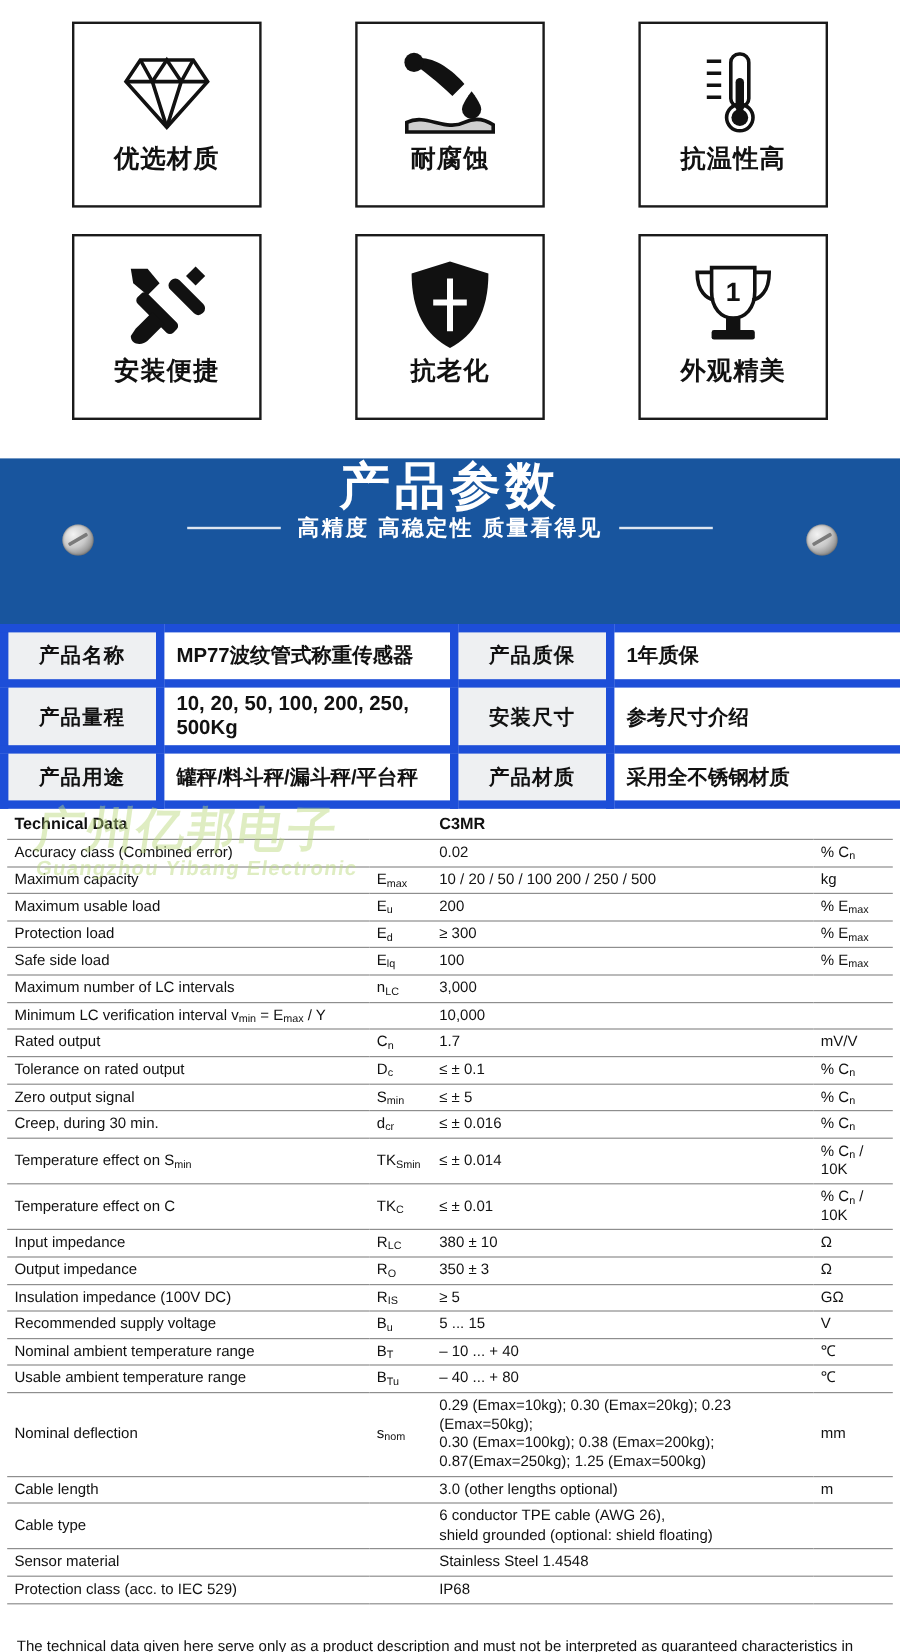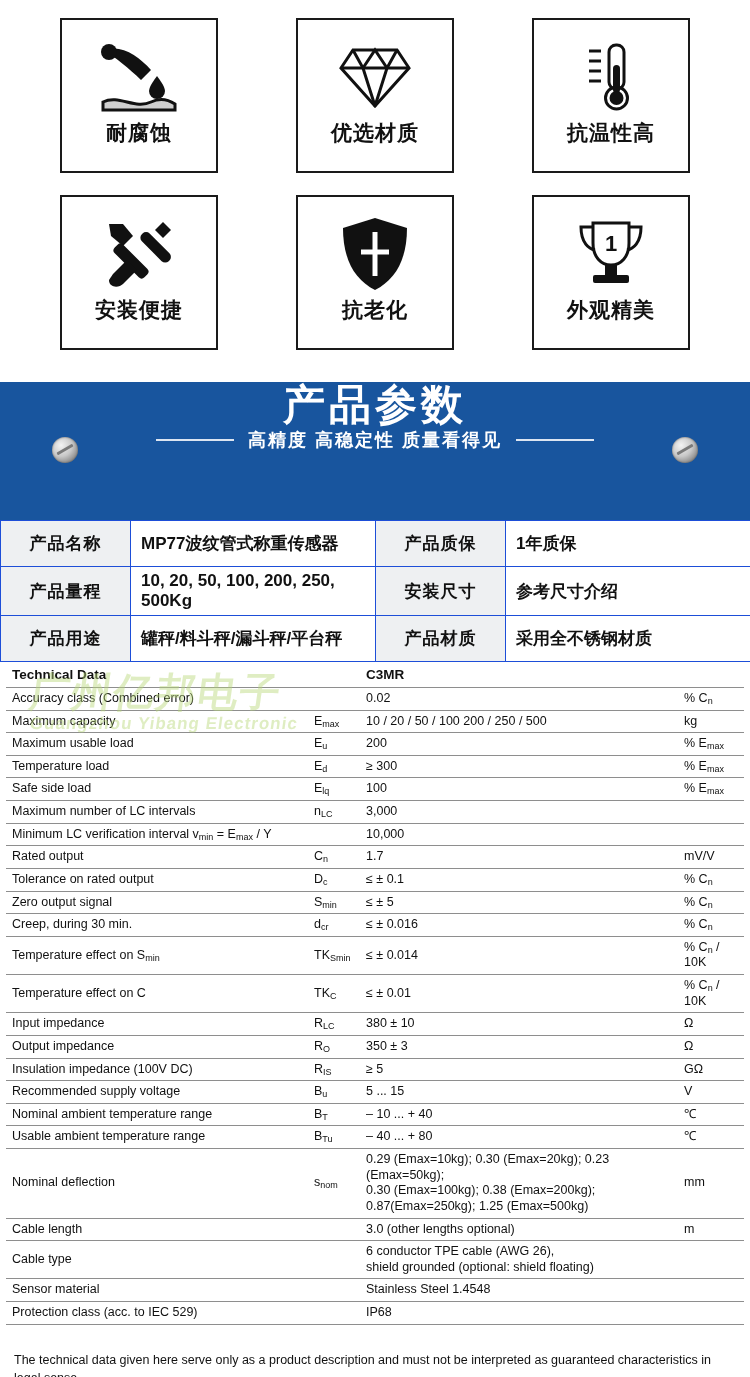--- a/index.html
+++ b/index.html
@@ -104,21 +104,21 @@
   .screw.left { left: 52px; }
   .screw.right { right: 52px; }
 
   
   .spec-table {
     width: 750px;
     border-collapse: collapse;
     table-layout: fixed;
   }
   .spec-table td {
-    border: 1px solid #1d4ed8;
+    border: 7px solid #1d4ed8;
     height: 46px;
     font-size: 17px;
     font-weight: bold;
     padding: 4px 10px;
     vertical-align: middle;
     color: #111;
   }
   .spec-key {
     background: #eef0f2;
     text-align: center;
@@ -200,41 +200,41 @@
   }
 </style>
 </head>
 <body>
 
 <div class="features">
 
   <div class="feat-row">
     <div class="feat-box">
       <div class="feat-icon">
-        <svg width="88" height="74" viewBox="0 0 88 74">
-          <path d="M10 10 C26 4, 44 16, 56 30 L46 40 C34 28, 20 18, 10 10 Z" fill="#111"></path>
-          <circle cx="14" cy="12" r="8" fill="#111"></circle>
-          <path d="M62 36 c0 0 -8 10 -8 15 a8 8 0 0 0 16 0 c0 -5 -8 -15 -8 -15 z" fill="#111"></path>
-          <path d="M8 62 C24 54, 40 70, 56 62 C66 57, 74 60, 80 64 L80 70 L8 70 Z" fill="#cfcfcf" stroke="#111" stroke-width="3"></path>
-        </svg>
-      </div>
-      <div class="feat-label">耐腐蚀</div>
-    </div>
-
-    <div class="feat-box">
-      <div class="feat-icon">
         <svg width="76" height="70" viewBox="0 0 76 70">
           <polygon points="16,8 60,8 72,26 38,64 4,26" fill="none" stroke="#111" stroke-width="3"></polygon>
           <polyline points="4,26 72,26" fill="none" stroke="#111" stroke-width="3"></polyline>
           <polyline points="16,8 26,26 38,64" fill="none" stroke="#111" stroke-width="3"></polyline>
           <polyline points="60,8 50,26 38,64" fill="none" stroke="#111" stroke-width="3"></polyline>
           <polyline points="26,26 38,8 50,26" fill="none" stroke="#111" stroke-width="3"></polyline>
         </svg>
       </div>
       <div class="feat-label">优选材质</div>
+    </div>
+
+    <div class="feat-box">
+      <div class="feat-icon">
+        <svg width="88" height="74" viewBox="0 0 88 74">
+          <path d="M10 10 C26 4, 44 16, 56 30 L46 40 C34 28, 20 18, 10 10 Z" fill="#111"></path>
+          <circle cx="14" cy="12" r="8" fill="#111"></circle>
+          <path d="M62 36 c0 0 -8 10 -8 15 a8 8 0 0 0 16 0 c0 -5 -8 -15 -8 -15 z" fill="#111"></path>
+          <path d="M8 62 C24 54, 40 70, 56 62 C66 57, 74 60, 80 64 L80 70 L8 70 Z" fill="#cfcfcf" stroke="#111" stroke-width="3"></path>
+        </svg>
+      </div>
+      <div class="feat-label">耐腐蚀</div>
     </div>
 
     <div class="feat-box">
       <div class="feat-icon">
         <svg width="76" height="76" viewBox="0 0 76 76">
           <rect x="36" y="6" width="15" height="44" rx="7" fill="none" stroke="#111" stroke-width="3"></rect>
           <circle cx="43.5" cy="59" r="11" fill="none" stroke="#111" stroke-width="3"></circle>
           <rect x="40" y="26" width="7" height="28" rx="3.5" fill="#111"></rect>
           <circle cx="43.5" cy="59" r="7" fill="#111"></circle>
           <line x1="16" y1="12" x2="28" y2="12" stroke="#111" stroke-width="3"></line>
@@ -352,21 +352,21 @@
           <td class="c-val multiline">10 / 20 / 50 / 100   200 / 250 / 500</td>
           <td class="c-unit">kg</td>
         </tr>
         <tr>
           <td class="c-name">Maximum usable load</td>
           <td class="c-sym">E<sub>u</sub></td>
           <td class="c-val multiline">200</td>
           <td class="c-unit">% E<sub>max</sub></td>
         </tr>
         <tr>
-          <td class="c-name">Temperature load</td>
+          <td class="c-name">Protection load</td>
           <td class="c-sym">E<sub>d</sub></td>
           <td class="c-val multiline">≥ 300</td>
           <td class="c-unit">% E<sub>max</sub></td>
         </tr>
         <tr>
           <td class="c-name">Safe side load</td>
           <td class="c-sym">E<sub>lq</sub></td>
           <td class="c-val multiline">100</td>
           <td class="c-unit">% E<sub>max</sub></td>
         </tr>

